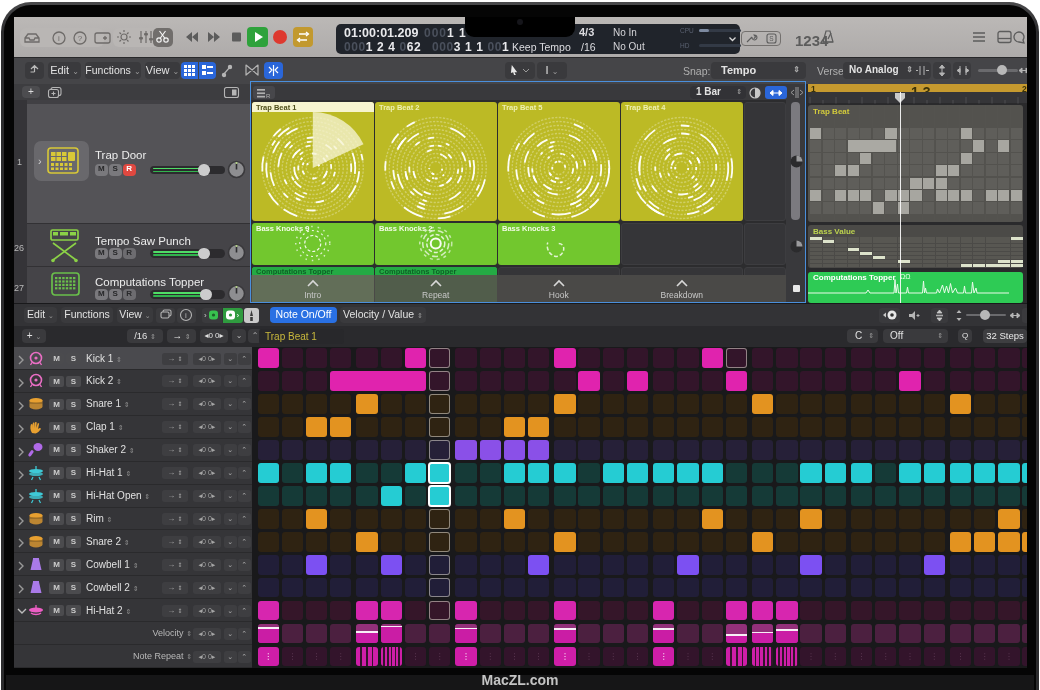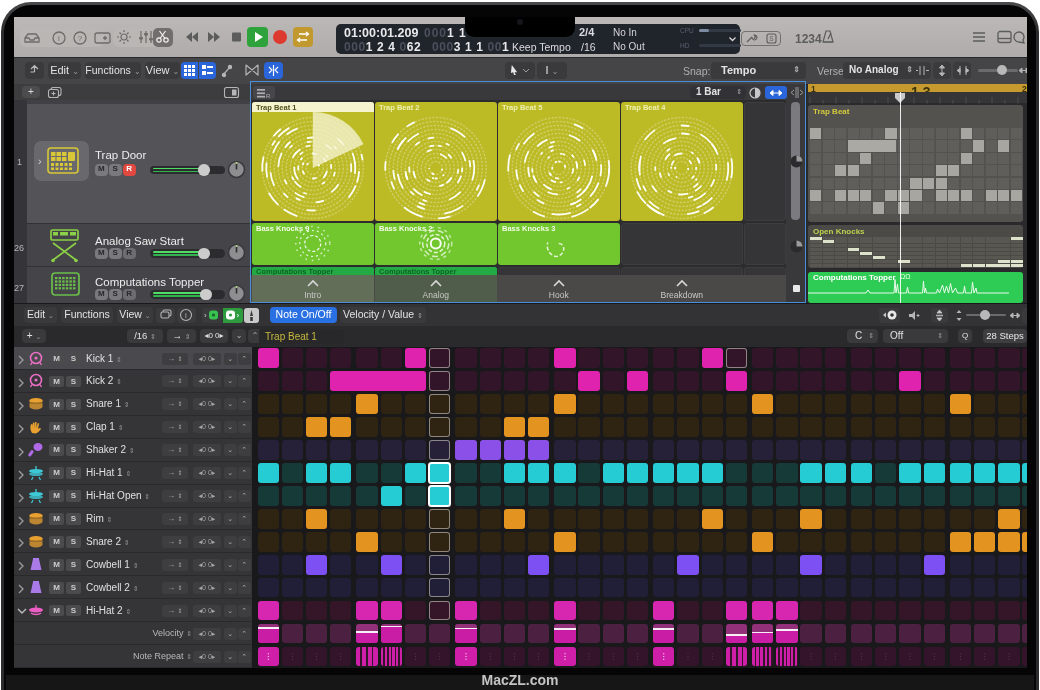--- a/index.html
+++ b/index.html
@@ -65,41 +65,41 @@
         <path d="M3 3 h9 M2 9 h9"></path>
         <path d="M10 1 l2.5 2 L10 5 M4 7 L1.5 9 L4 11" fill="none"></path>
       </g>
     </svg>
 <div class="" style="left:322px;top:7px;width:404px;height:30px;background:#20242b;border-radius:5px;"></div>
 <div class="t" style="left:330px;top:9px;color:#e9e9ec;font-size:12.5px;font-weight:bold;letter-spacing:0px;">01:00:01.209</div>
 <div class="t" style="left:330px;top:23px;color:#e9e9ec;font-size:12px;font-weight:bold;letter-spacing:0.6px;"><span style="color:#4a505c">000</span>1 2 4 <span style="color:#4a505c">0</span>62</div>
 <div class="t" style="left:410px;top:9px;color:#e9e9ec;font-size:12px;font-weight:bold;letter-spacing:1.0px;"><span style="color:#4a505c">000</span>1&nbsp;1</div>
 <div class="t" style="left:418px;top:23px;color:#e9e9ec;font-size:12px;font-weight:bold;letter-spacing:0.6px;"><span style="color:#4a505c">000</span>3 1 1 <span style="color:#4a505c">00</span>1</div>
 <div class="t" style="left:498px;top:24px;color:#dcdce0;font-size:10.5px;">Keep Tempo</div>
-<div class="t" style="left:565px;top:9px;color:#dcdce0;font-size:11px;font-weight:bold;">2/4</div>
+<div class="t" style="left:565px;top:9px;color:#dcdce0;font-size:11px;font-weight:bold;">4/3</div>
 <div class="t" style="left:567px;top:24px;color:#dcdce0;font-size:10.5px;">/16</div>
 <div class="t" style="left:599px;top:10px;color:#d4d4d8;font-size:10px;">No In</div>
 <div class="t" style="left:599px;top:24px;color:#d4d4d8;font-size:10px;">No Out</div>
 <div class="t" style="left:666px;top:10px;color:#596070;font-size:6.5px;">CPU</div>
 <div class="" style="left:685px;top:12px;width:42px;height:3px;background:#333a46;border-radius:2px;"></div>
 <div class="" style="left:685px;top:12px;width:10px;height:3px;background:#7d8aa0;border-radius:2px;"></div>
 <div class="t" style="left:666px;top:25px;color:#596070;font-size:6.5px;">HD</div>
 <div class="" style="left:685px;top:27px;width:42px;height:3px;background:#333a46;border-radius:2px;"></div>
 <svg style="left:714px;top:18px" width="9" height="8" viewBox="0 0 9 8">
       <path d="M1.5 2.5 L4.5 5.5 L7.5 2.5" stroke="#d8d8d8" stroke-width="1.3" fill="none"></path>
     </svg>
 <div class="" style="left:727px;top:14px;width:40px;height:15px;border:1.2px solid #73706e;border-radius:4px;"></div>
 <svg style="left:731px;top:17px" width="34" height="10" viewBox="0 0 34 10">
       <g stroke="#5c5c5c" fill="none" stroke-width="1.1">
 <path d="M2 8 L7 3 M7 3 a2.5 2.5 0 1 0 2 -2 l1.5 2 -1.8 1.8"></path>
 <rect x="22" y="0" width="9" height="9" rx="2"></rect>
       </g>
 <text x="26.5" y="7" font-size="6.5" fill="#5c5c5c" text-anchor="middle" font-family="Liberation Sans">S</text>
     </svg>
-<div class="t" style="left:781px;top:15px;color:#5c5c5c;font-size:12px;font-weight:bold;">1234</div>
+<div class="t" style="left:781px;top:15px;color:#5c5c5c;font-size:15px;font-weight:bold;">1234</div>
 <svg style="left:806px;top:12px" width="16" height="16" viewBox="0 0 16 16">
       <g stroke="#5c5c5c" fill="none" stroke-width="1.2">
 <path d="M6 2 L10 2 L13 13 L3 13 Z"></path>
         <path d="M8 10 L11 4"></path>
         <path d="M3 13 h10"></path>
       </g>
     </svg>
 <svg style="left:958px;top:13px" width="55" height="14" viewBox="0 0 55 14">
       <g stroke="#5c5c5c" fill="none" stroke-width="1.3">
 <path d="M1 3 h12 M1 7 h12 M1 11 h12"></path>
@@ -286,21 +286,21 @@
 <g fill="#8bd147">
         <rect x="4" y="3" width="5" height="3.5"></rect>
         <rect x="11" y="3" width="8" height="3.5"></rect>
         <rect x="21" y="3" width="6" height="3.5"></rect>
       </g>
 <g fill="#8bd147">
         <circle cx="4" cy="31.5" r="1.8"></circle>
         <circle cx="27" cy="31.5" r="1.8"></circle>
       </g>
     </svg>
-<div class="t" style="left:81px;top:217.5px;color:#ececec;font-size:11.5px;">Analog Saw Start</div>
+<div class="t" style="left:81px;top:217.5px;color:#ececec;font-size:11.5px;">Tempo Saw Punch</div>
 <div class="" style="left:81px;top:230.5px;width:12.5px;height:11.5px;background:#7a797d;border-radius:4px;color:#28282a;font-size:8px;font-weight:bold;text-align:center;line-height:10.5px;">M</div>
 <div class="" style="left:95px;top:230.5px;width:12.5px;height:11.5px;background:#7a797d;border-radius:4px;color:#28282a;font-size:8px;font-weight:bold;text-align:center;line-height:10.5px;">S</div>
 <div class="" style="left:109px;top:230.5px;width:12.5px;height:11.5px;background:#6d6c70;border-radius:4px;color:#2a2a2c;font-size:8px;font-weight:bold;text-align:center;line-height:10.5px;">R</div>
 <div class="" style="left:136px;top:232px;width:75px;height:8.5px;background:#2c2b2e;border-radius:4.5px;"></div>
 <div class="" style="left:139px;top:234px;width:51px;height:1.8px;background:#4fdd66;border-radius:1px;"></div>
 <div class="" style="left:139px;top:237px;width:51px;height:1.8px;background:#31b44d;border-radius:1px;"></div>
 <div class="" style="left:184px;top:230.5px;width:11.5px;height:11.5px;background:#cccccd;border-radius:50%;"></div>
 <svg style="left:213.5px;top:227px" width="17" height="17" viewBox="0 0 17 17">
       <circle cx="8.5" cy="8.5" r="8" fill="#8e8e91"></circle>
       <circle cx="8.5" cy="8.5" r="8" fill="none" stroke="#3a393c" stroke-width="1.6"></circle>
@@ -669,21 +669,21 @@
 <div class="" style="left:236px;top:258px;width:556px;height:28px;background:#4a4947;"></div>
 <div class="" style="left:238px;top:258px;width:121.5px;height:28px;background:#626e58;"></div>
 <div class="" style="left:361px;top:258px;width:121.5px;height:28px;background:#515d4b;"></div>
 <svg style="left:292.75px;top:262.5px" width="12" height="7" viewBox="0 0 12 7">
       <path d="M1 6 L6 1 L11 6" stroke="#d8d8d8" stroke-width="1.6" fill="none"></path>
     </svg>
 <div class="t" style="left:268.75px;top:272.5px;color:#c8c8c8;font-size:8.5px;"><span style="display:inline-block;width:60px;text-align:center;">Intro</span></div>
 <svg style="left:415.75px;top:262.5px" width="12" height="7" viewBox="0 0 12 7">
       <path d="M1 6 L6 1 L11 6" stroke="#d8d8d8" stroke-width="1.6" fill="none"></path>
     </svg>
-<div class="t" style="left:391.75px;top:272.5px;color:#c8c8c8;font-size:8.5px;"><span style="display:inline-block;width:60px;text-align:center;">Analog</span></div>
+<div class="t" style="left:391.75px;top:272.5px;color:#c8c8c8;font-size:8.5px;"><span style="display:inline-block;width:60px;text-align:center;">Repeat</span></div>
 <svg style="left:538.75px;top:262.5px" width="12" height="7" viewBox="0 0 12 7">
       <path d="M1 6 L6 1 L11 6" stroke="#d8d8d8" stroke-width="1.6" fill="none"></path>
     </svg>
 <div class="t" style="left:514.75px;top:272.5px;color:#c8c8c8;font-size:8.5px;"><span style="display:inline-block;width:60px;text-align:center;">Hook</span></div>
 <svg style="left:661.75px;top:262.5px" width="12" height="7" viewBox="0 0 12 7">
       <path d="M1 6 L6 1 L11 6" stroke="#d8d8d8" stroke-width="1.6" fill="none"></path>
     </svg>
 <div class="t" style="left:637.75px;top:272.5px;color:#c8c8c8;font-size:8.5px;"><span style="display:inline-block;width:60px;text-align:center;">Breakdown</span></div>
 <div class="" style="left:772px;top:83px;width:20px;height:203px;background:#39393c;"></div>
 <div class="" style="left:777px;top:84.5px;width:9px;height:118.5px;background:#7b7a7f;border-radius:4px;"></div>
@@ -854,21 +854,21 @@
     <div style="left:909.0px;top:185.4px;width:11.3px;height:11.2px;background:#5f5e5a;"></div>
     <div style="left:921.5px;top:185.4px;width:11.3px;height:11.2px;background:#5f5e5a;"></div>
     <div style="left:934.0px;top:185.4px;width:11.3px;height:11.2px;background:#5f5e5a;"></div>
     <div style="left:946.6px;top:185.4px;width:11.3px;height:11.2px;background:#5f5e5a;"></div>
     <div style="left:959.1px;top:185.4px;width:11.3px;height:11.2px;background:#5f5e5a;"></div>
     <div style="left:971.7px;top:185.4px;width:11.3px;height:11.2px;background:#5f5e5a;"></div>
     <div style="left:984.2px;top:185.4px;width:11.3px;height:11.2px;background:#5f5e5a;"></div>
     <div style="left:996.8px;top:185.4px;width:11.3px;height:11.2px;background:#5f5e5a;"></div>
     <div style="left:833.6px;top:123.4px;width:48.9px;height:11.2px;background:#aaa9a3;"></div>
 <div class="" style="left:794px;top:208px;width:215px;height:43px;background:#4b4a47;border-radius:3px;"></div>
-<div class="t" style="left:799px;top:209.5px;color:#bcd24e;font-size:8px;font-weight:bold;">Open Knocks</div>
+<div class="t" style="left:799px;top:209.5px;color:#bcd24e;font-size:8px;font-weight:bold;">Bass Value</div>
 <div style="left:796.0px;top:219.5px;width:11.9px;height:3.1px;background:#dde3cb;"></div>
     <div style="left:808.5px;top:219.5px;width:11.9px;height:3.1px;background:#585752;"></div>
     <div style="left:821.1px;top:219.5px;width:11.9px;height:3.1px;background:#585752;"></div>
     <div style="left:833.6px;top:219.5px;width:11.9px;height:3.1px;background:#585752;"></div>
     <div style="left:846.2px;top:219.5px;width:11.9px;height:3.1px;background:#585752;"></div>
     <div style="left:858.8px;top:219.5px;width:11.9px;height:3.1px;background:#585752;"></div>
     <div style="left:871.3px;top:219.5px;width:11.9px;height:3.1px;background:#585752;"></div>
     <div style="left:883.9px;top:219.5px;width:11.9px;height:3.1px;background:#585752;"></div>
     <div style="left:896.4px;top:219.5px;width:11.9px;height:3.1px;background:#585752;"></div>
     <div style="left:909.0px;top:219.5px;width:11.9px;height:3.1px;background:#585752;"></div>
@@ -1077,21 +1077,21 @@
 <div class="t" style="left:251px;top:314px;color:#c8b83c;font-size:10px;">Trap Beat 1</div>
 <div class="" style="left:833px;top:312px;width:31px;height:14px;background:#3a3a3d;border-radius:4px;color:#e2e2e2;font-size:10px;font-weight:normal;text-align:center;line-height:13px;">
       <span style="float:left;margin-left:8px;">C</span>
       <span style="float:right;margin-right:4px;color:#9a9a9a;font-size:7px;">⇕</span>
     </div>
 <div class="" style="left:869px;top:312px;width:65px;height:14px;background:#3a3a3d;border-radius:4px;color:#e2e2e2;font-size:10px;font-weight:normal;text-align:center;line-height:13px;">
       <span style="float:left;margin-left:7px;">Off</span>
       <span style="float:right;margin-right:5px;color:#9a9a9a;font-size:7px;">⇕</span>
     </div>
 <div class="" style="left:944px;top:312px;width:14px;height:14px;background:#3a3a3d;border-radius:4px;color:#e2e2e2;font-size:8px;font-weight:normal;text-align:center;line-height:13px;">Q</div>
-<div class="" style="left:969px;top:312px;width:44px;height:14px;background:#3e3e41;border-radius:4px;color:#e8e8e8;font-size:9.5px;font-weight:normal;text-align:center;line-height:13px;">28 Steps</div>
+<div class="" style="left:969px;top:312px;width:44px;height:14px;background:#3e3e41;border-radius:4px;color:#e8e8e8;font-size:9.5px;font-weight:normal;text-align:center;line-height:13px;">32 Steps</div>
 <div class="" style="left:0px;top:330px;width:238px;height:321px;background:#353538;"></div>
 <div class="" style="left:0px;top:330px;width:238px;height:21.5px;background:#4a4a4e;"></div>
 <svg style="left:3px;top:336.0px" width="10" height="11" viewBox="0 0 10 11">
       <path d="M2 3 l4 4 -4 4" stroke="#999" stroke-width="1.4" fill="none"></path>
     </svg>
     <svg style="left:14px;top:333.5px" width="16" height="16" viewBox="0 0 16 16">
       <circle cx="8" cy="7" r="5.5" stroke="#e96ec4" stroke-width="1.6" fill="none"></circle>
       <circle cx="8" cy="7" r="1.6" fill="#e96ec4"></circle>
       <path d="M4 11.5 L2.5 14 M12 11.5 L13.5 14" stroke="#e96ec4" stroke-width="1.4"></path>
     </svg>

